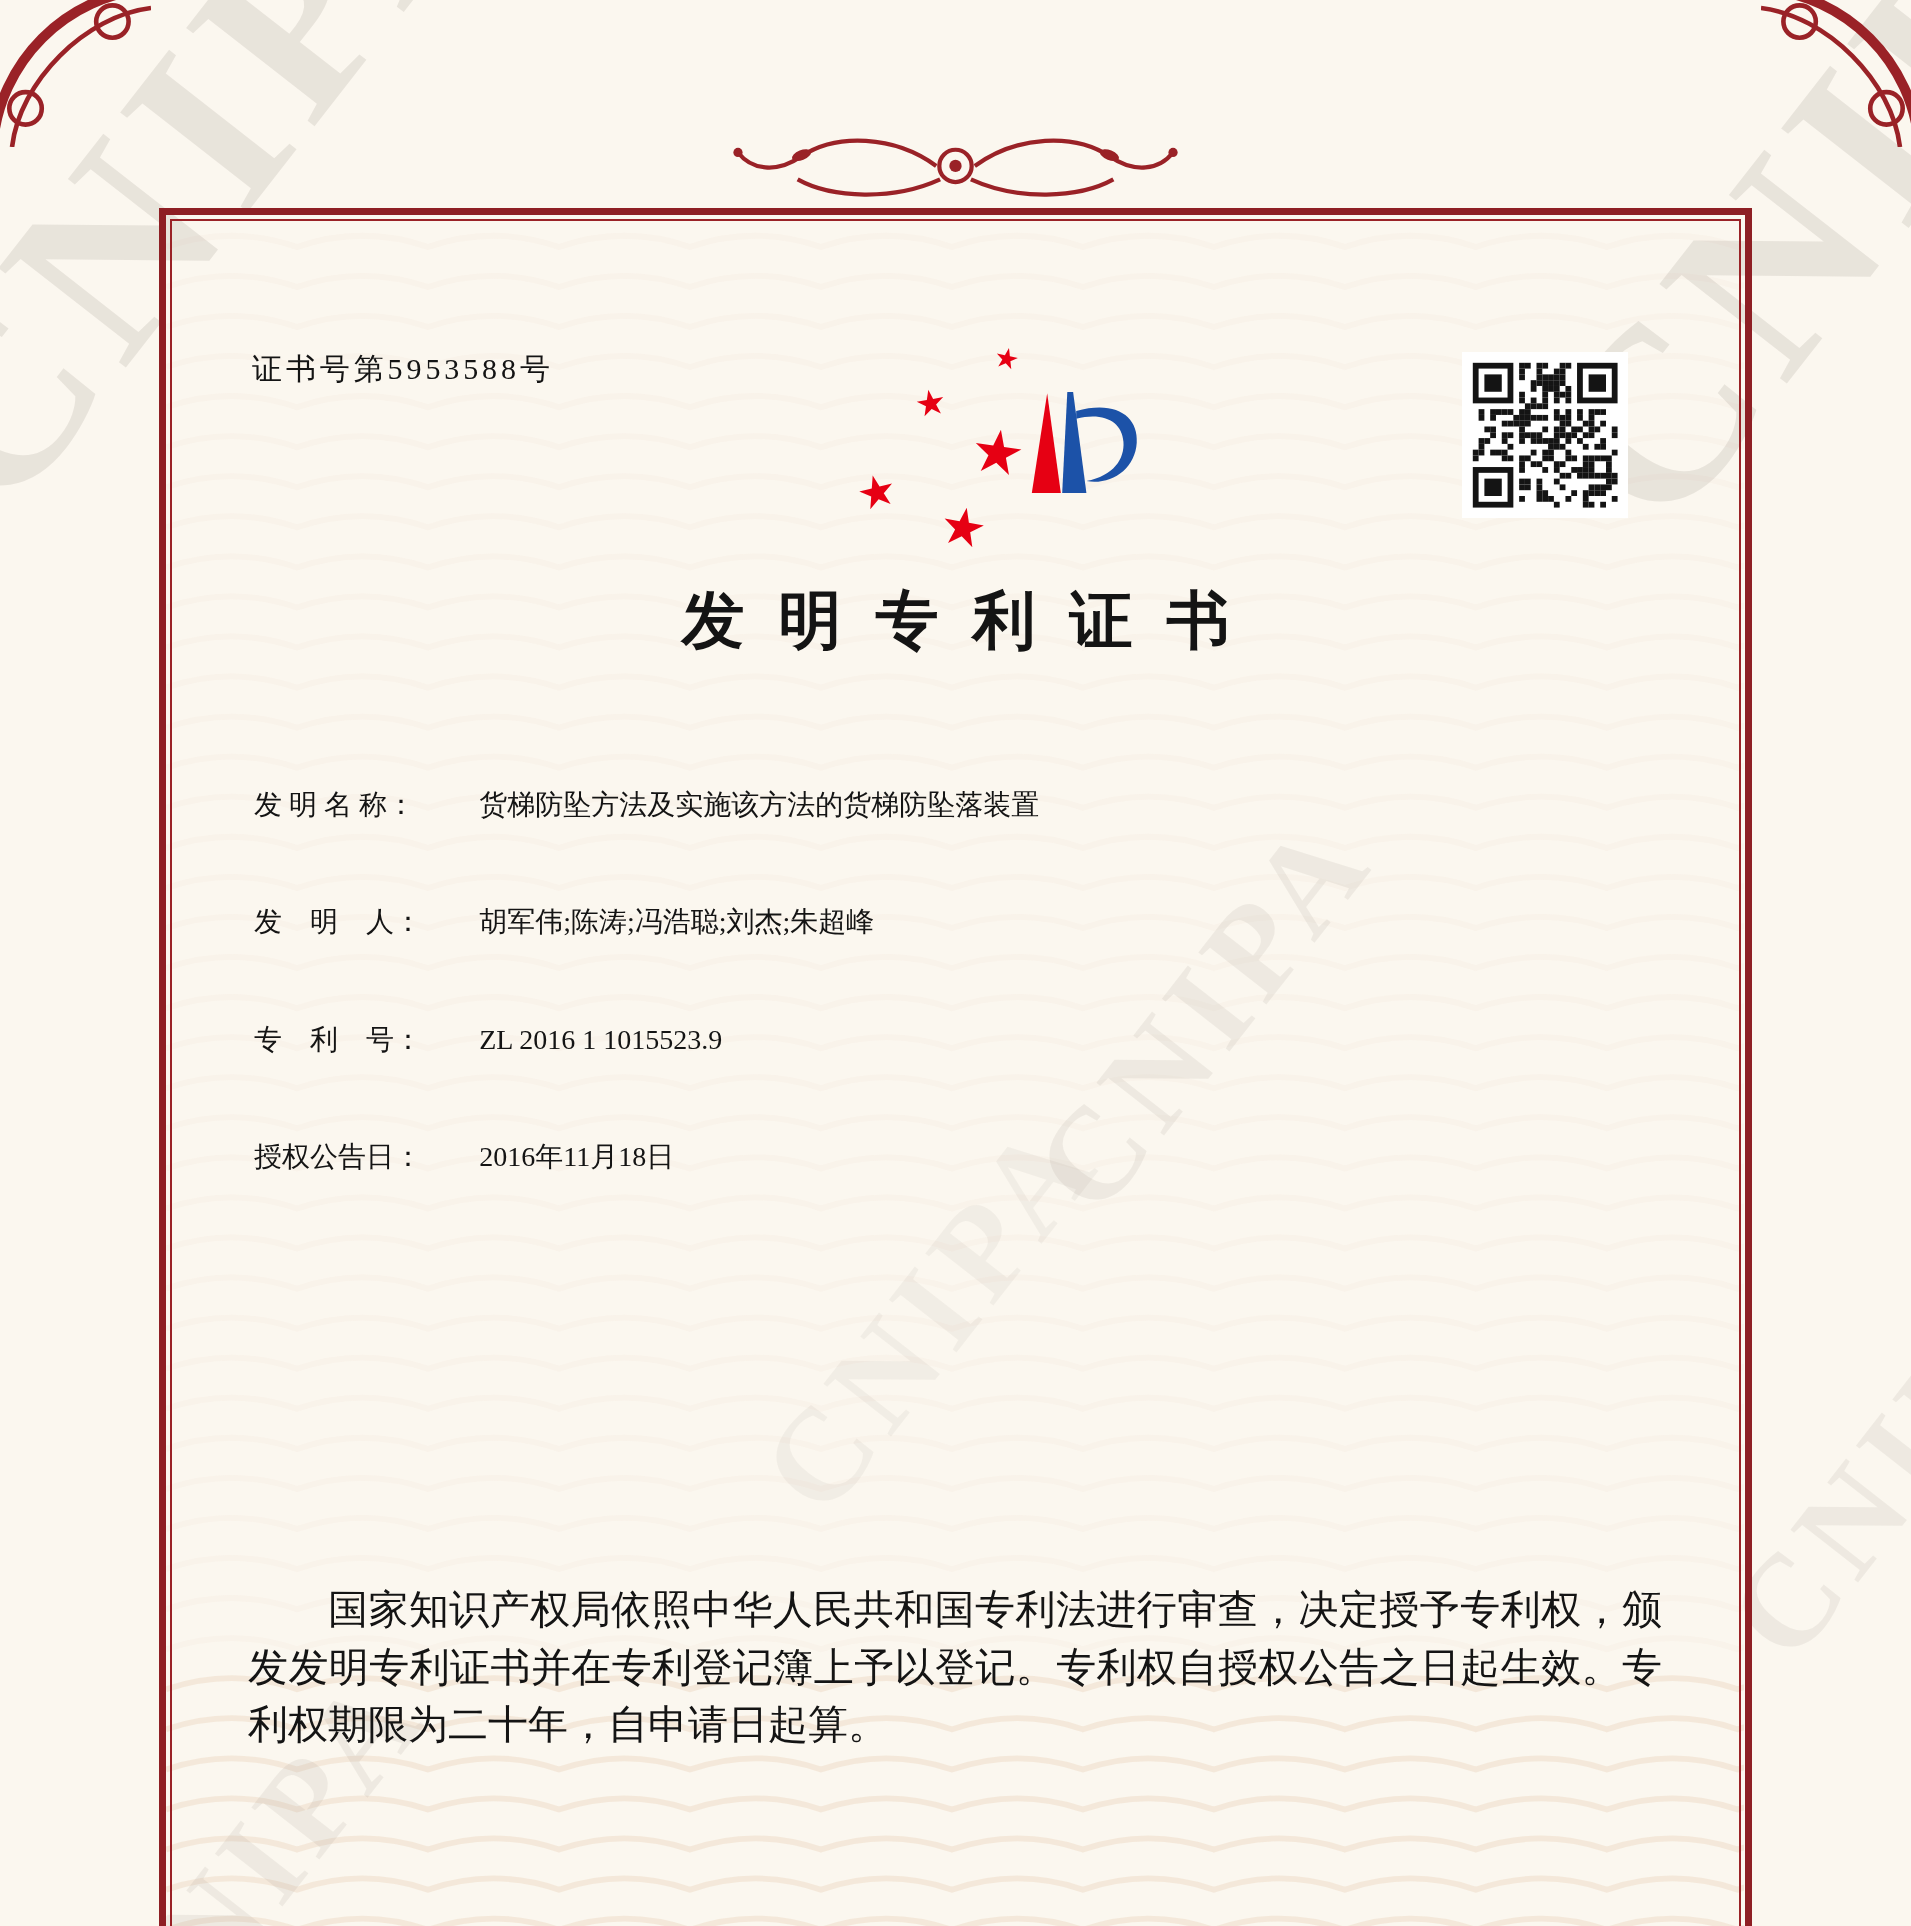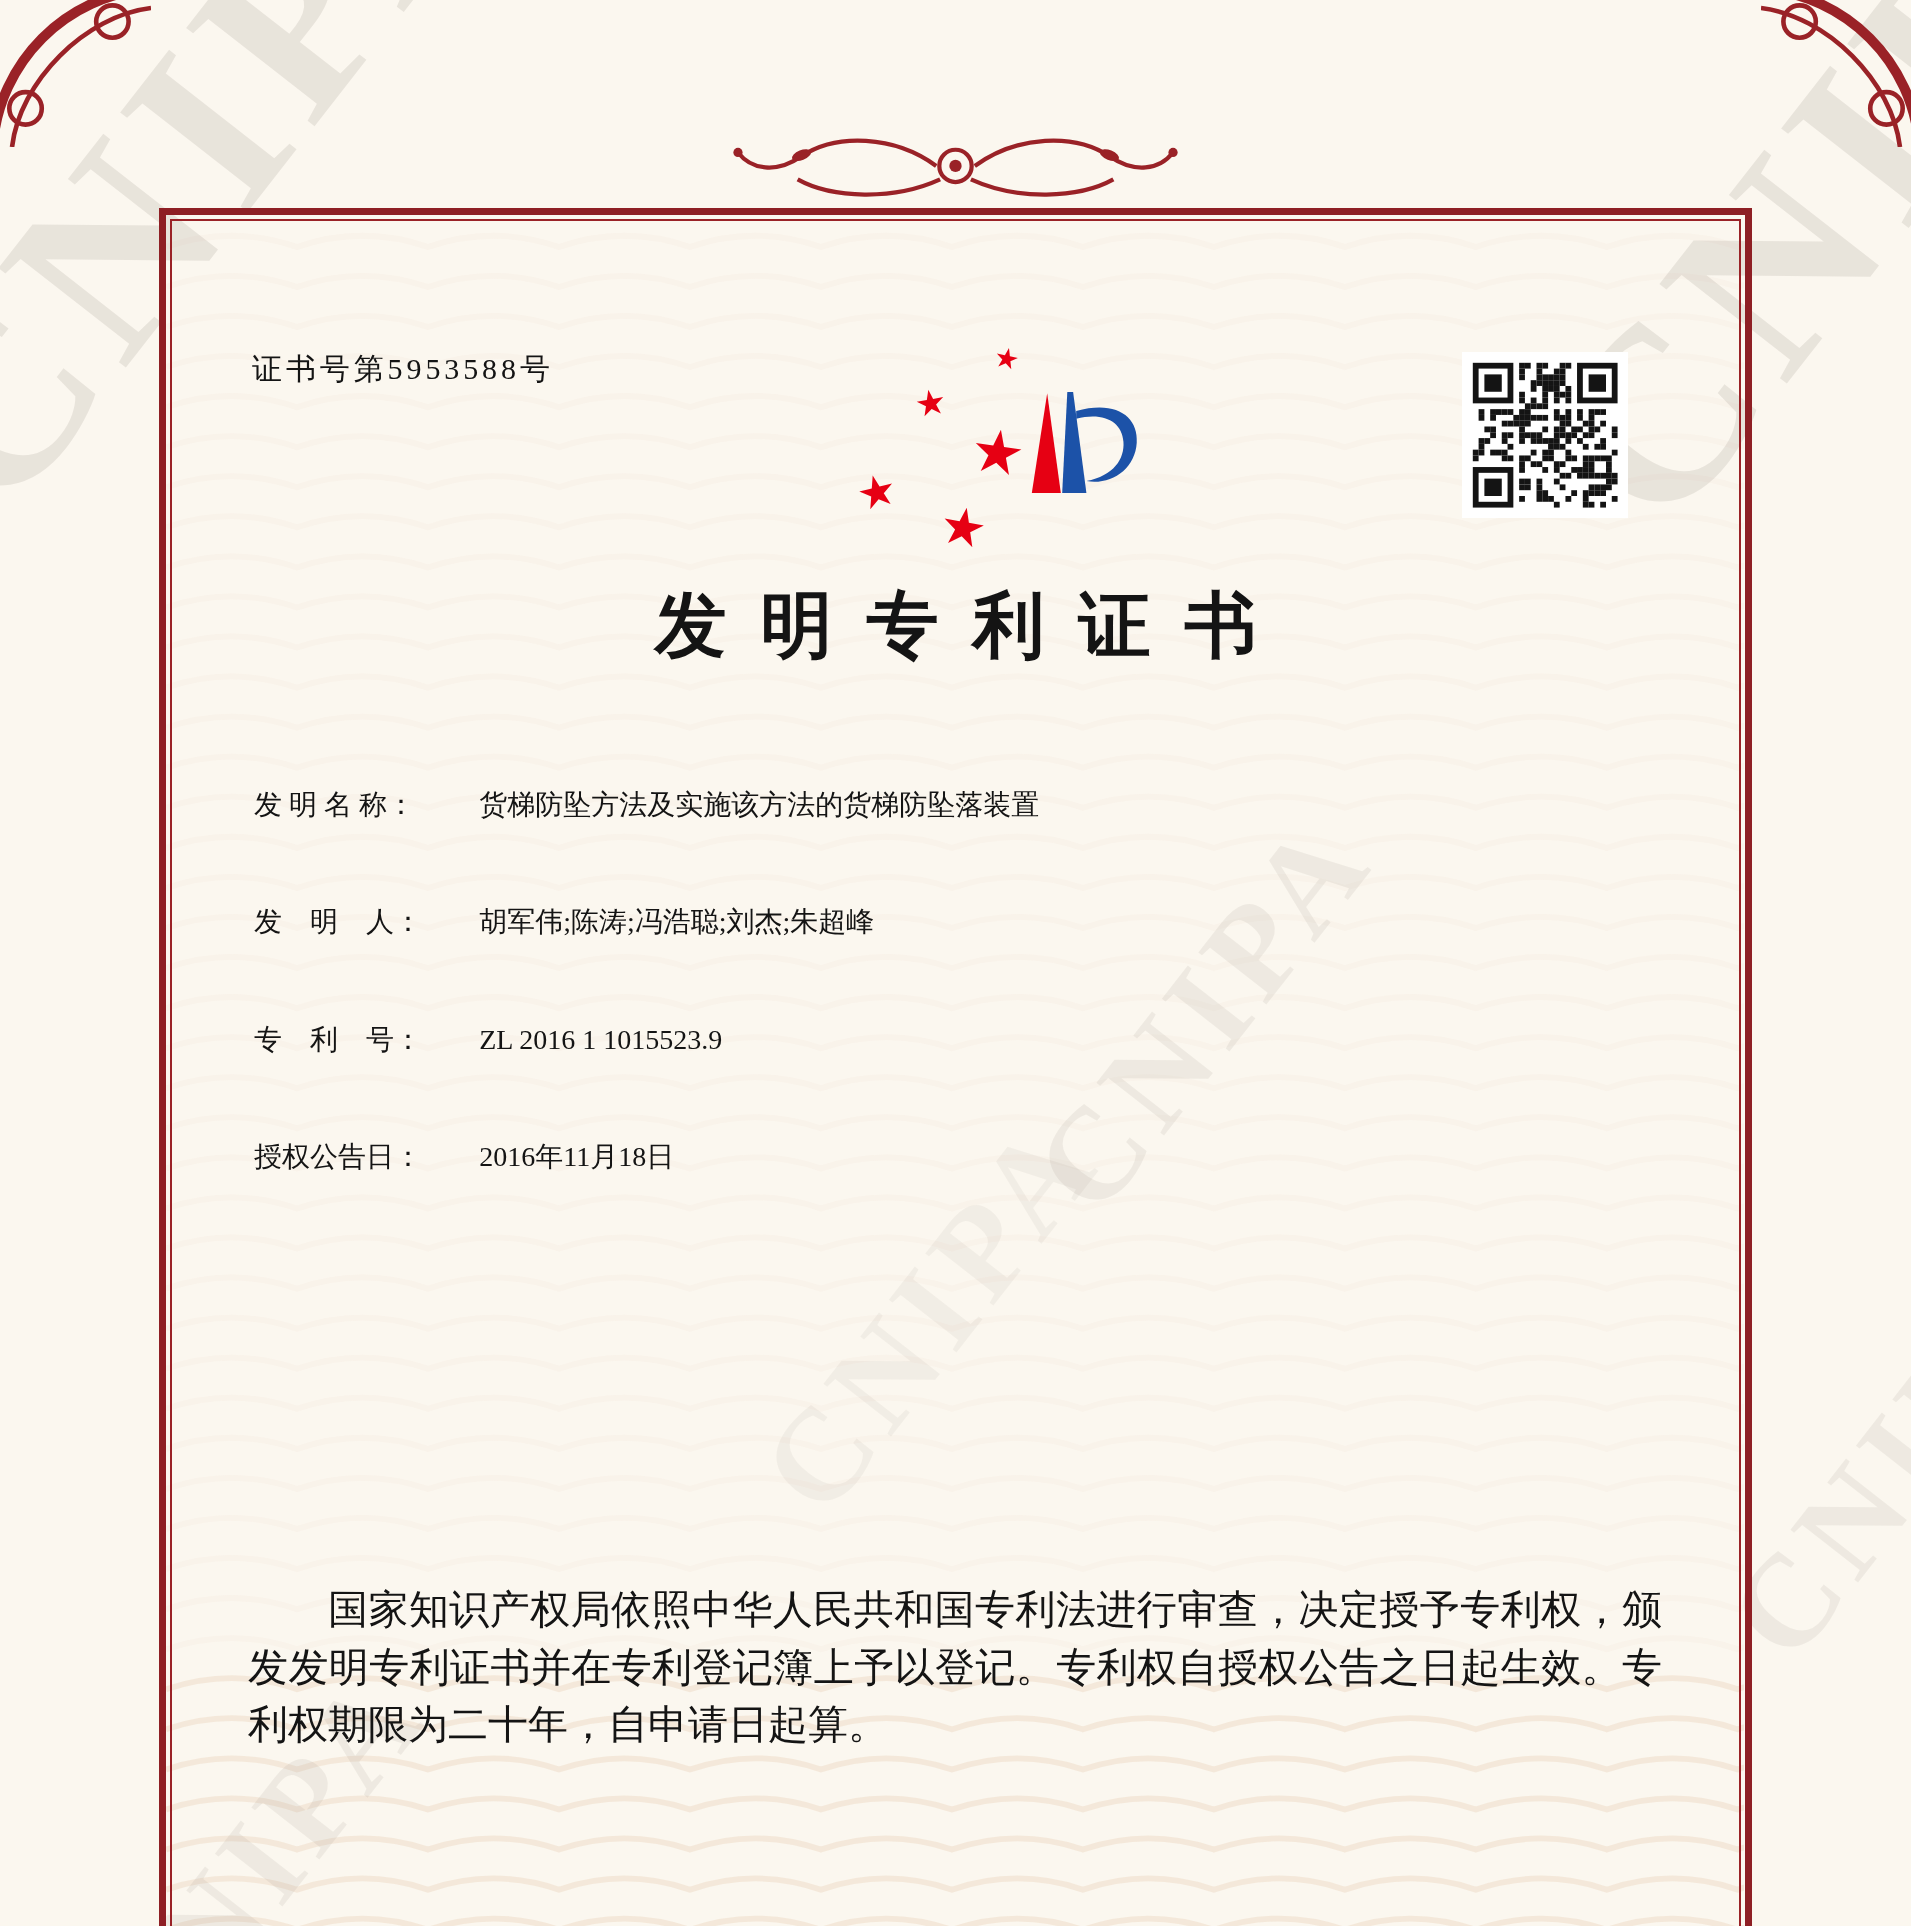--- a/index.html
+++ b/index.html
@@ -8,21 +8,21 @@
   .abs{position:absolute;}
   
   .wm{position:absolute;font-family:"Liberation Serif","DejaVu Serif",serif;font-weight:bold;color:#8d8479;transform:rotate(-52deg);transform-origin:0 50%;white-space:nowrap;pointer-events:none;}
   .wm-lg{font-size:247px;letter-spacing:15.4px;opacity:0.16;}
   .wm-sm{font-size:131px;letter-spacing:10px;opacity:0.11;}
   
   .frame{position:absolute;left:159px;top:208px;width:1593px;height:2361px;border:7.7px solid #8e1f24;box-sizing:border-box;}
   .frame-inner{position:absolute;inset:3.9px;border:2.3px solid #9a2227;}
   
   .cert-no{position:absolute;left:252px;top:349px;font-size:30px;letter-spacing:3.9px;}
-  .title{position:absolute;left:0;top:578px;width:100%;text-align:center;font-size:72px;font-weight:bold;letter-spacing:34px;padding-left:34px;box-sizing:border-box;}
+  .title{position:absolute;left:0;top:578px;width:100%;text-align:center;font-size:63px;font-weight:bold;letter-spacing:34px;padding-left:34px;box-sizing:border-box;}
   
   .logo{position:absolute;left:817px;top:324px;width:316px;height:239px;}
   .logo .star{position:absolute;color:#e60013;line-height:1;font-family:"DejaVu Sans",sans-serif;}
   
   .qr{position:absolute;left:1462px;top:352px;width:166px;height:166px;}
   
   .field-row{position:absolute;left:254px;font-size:28px;white-space:nowrap;}
   .field-label{display:inline-block;width:216px;white-space:pre;}
   .field-value{margin-left:9.2px;}
   .grant2{position:absolute;left:720px;top:0;white-space:nowrap;}

